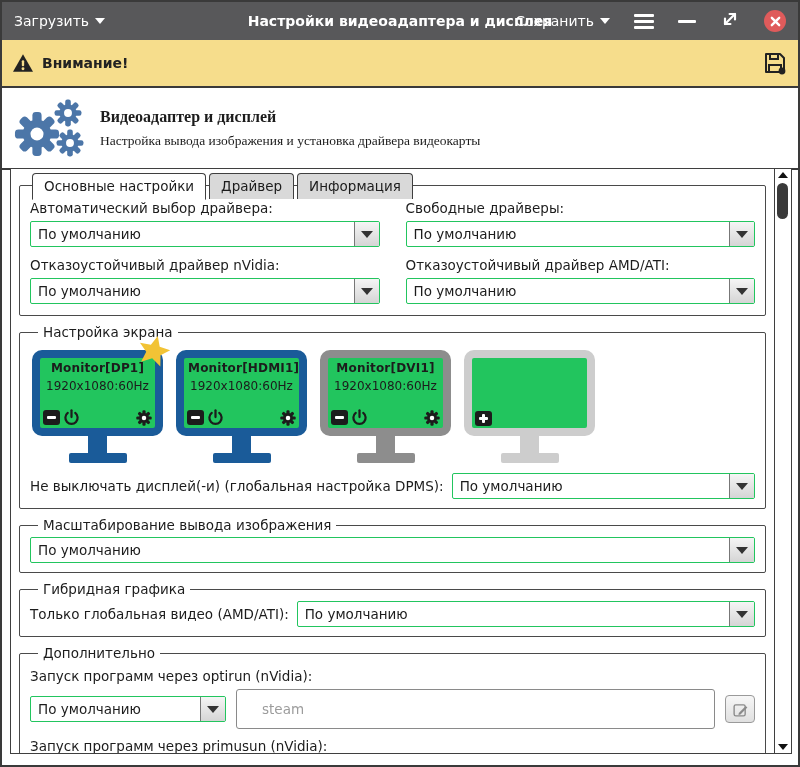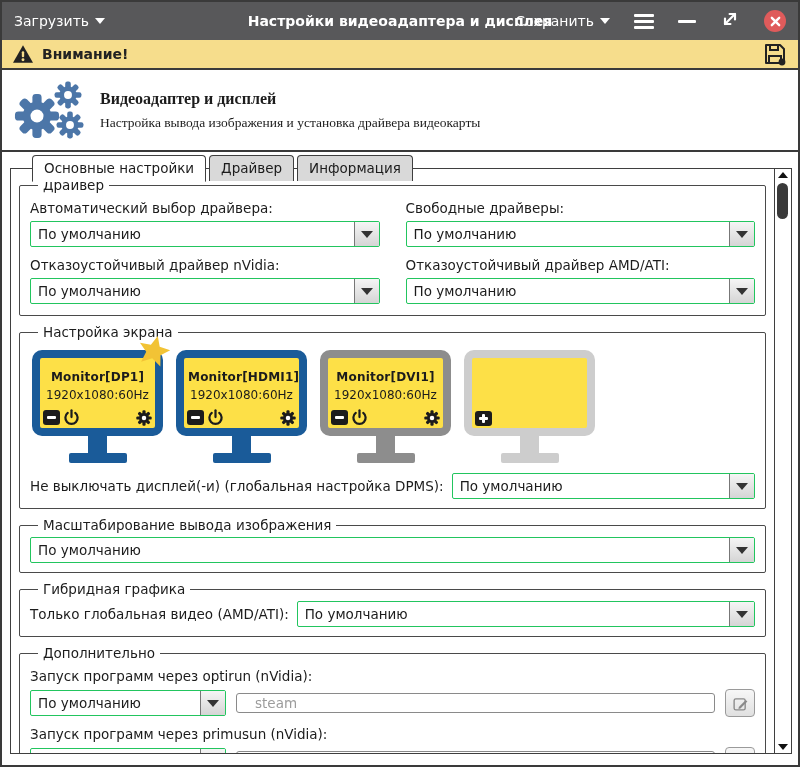--- a/index.html
+++ b/index.html
@@ -26,21 +26,21 @@
   .caret-down { width: 0; height: 0; border-left: 5px solid transparent; border-right: 5px solid transparent; border-top: 6px solid #fff; }
   .hamburger { display: flex; flex-direction: column; gap: 3px; }
   .hamburger span { width: 20px; height: 3px; background: #fff; border-radius: 1px; }
   .minimize-bar { width: 18px; height: 3px; background: #fff; border-radius: 1px; }
   .close-circle {
     width: 22px; height: 22px; border-radius: 50%; background: #df5b5b;
     display: flex; align-items: center; justify-content: center;
   }
   
   .warnbar {
-    height: 30px; background: #f6dd8c; border-bottom: 2px solid #3a3a3a;
+    height: 48px; background: #f6dd8c; border-bottom: 2px solid #3a3a3a;
     display: flex; align-items: center; gap: 8px; padding: 0 10px;
     font-size: 14px; font-weight: bold; color: #222;
   }
   .warn-save { margin-left: auto; display: flex; align-items: center; }
   
   .apphdr {
     height: 82px; border-bottom: 2px solid #3a3a3a;
     display: flex; align-items: center; gap: 16px; padding: 0 12px; background: #fff; font-family: Liberation Serif, serif;
   }
   .gears-box { width: 70px; height: 58px; position: relative; color: #4c76a8; flex: none; }
@@ -85,22 +85,22 @@
     background: linear-gradient(#f5f5f5, #d5d5d5);
     display: flex; align-items: center; justify-content: center; border-radius: 0 1px 1px 0;
   }
   .select .btn .tri { width: 0; height: 0; border-left: 6px solid transparent; border-right: 6px solid transparent; border-top: 7px solid #333; }
   .grid2 { display: grid; grid-template-columns: 1fr 1fr; column-gap: 26px; }
   .field { margin-bottom: 7px; }
   
   .monitors { display: flex; gap: 13px; margin: 6px 0 10px 2px; }
   .monitor { width: 131px; position: relative; }
   .mon-screen {
-    height: 86px; border: 8px solid var(--mc); border-radius: 10px; background: #fde047;
-    position: relative; padding: 12px 4px 0; text-align: center;
+    height: 86px; border: 8px solid var(--mc); border-radius: 10px; background: #22c55e;
+    position: relative; padding: 3px 4px 0; text-align: center;
   }
   .mon-name { font-size: 12px; font-weight: bold; letter-spacing: .2px; }
   .mon-mode { font-size: 12px; margin-top: 4px; }
   .mon-controls { position: absolute; left: 3px; right: 3px; bottom: 2px; display: flex; align-items: center; }
   .sq-btn {
     width: 17px; height: 15px; background: #1c1c1c; border-radius: 3px; color: #fff;
     display: flex; align-items: center; justify-content: center; flex: none;
   }
   .sq-btn .hbar { width: 9px; height: 2.6px; background: #fff; border-radius: 1px; }
   .sq-btn.plus { position: relative; }
@@ -114,22 +114,22 @@
   .m-inactive { --mc: #8d8d8d; }
   .m-empty { --mc: #cdcdcd; }
   .star { position: absolute; top: -16px; right: -8px; z-index: 3; }
   .dpms-row { display: flex; align-items: center; gap: 8px; }
   .dpms-row .lbl { flex: none; margin: 0; }
   .dpms-row .select { flex: 1; }
   
   .adv-row { display: flex; align-items: center; gap: 10px; margin-bottom: 9px; }
   .adv-row .select { width: 196px; flex: none; }
   .txt {
-    flex: 1; height: 20px; border: 1px solid #8a8a8a; border-radius: 3px;
-    font-size: 13.5px; padding: 0 18px; font-family: inherit; color: #222; background: #fff;
+    flex: 1; height: 40px; border: 1px solid #8a8a8a; border-radius: 3px;
+    font-size: 13.5px; padding: 0 25px; font-family: inherit; color: #222; background: #fff;
   }
   .txt::placeholder { color: #9c9c9c; }
   .edit-btn {
     width: 30px; height: 28px; flex: none; border: 1px solid #9a9a9a; border-radius: 4px;
     background: linear-gradient(#f7f7f7, #e0e0e0);
     display: flex; align-items: center; justify-content: center;
   }
   .hidden-defs { position: absolute; width: 0; height: 0; overflow: hidden; }
 </style>
 </head>

